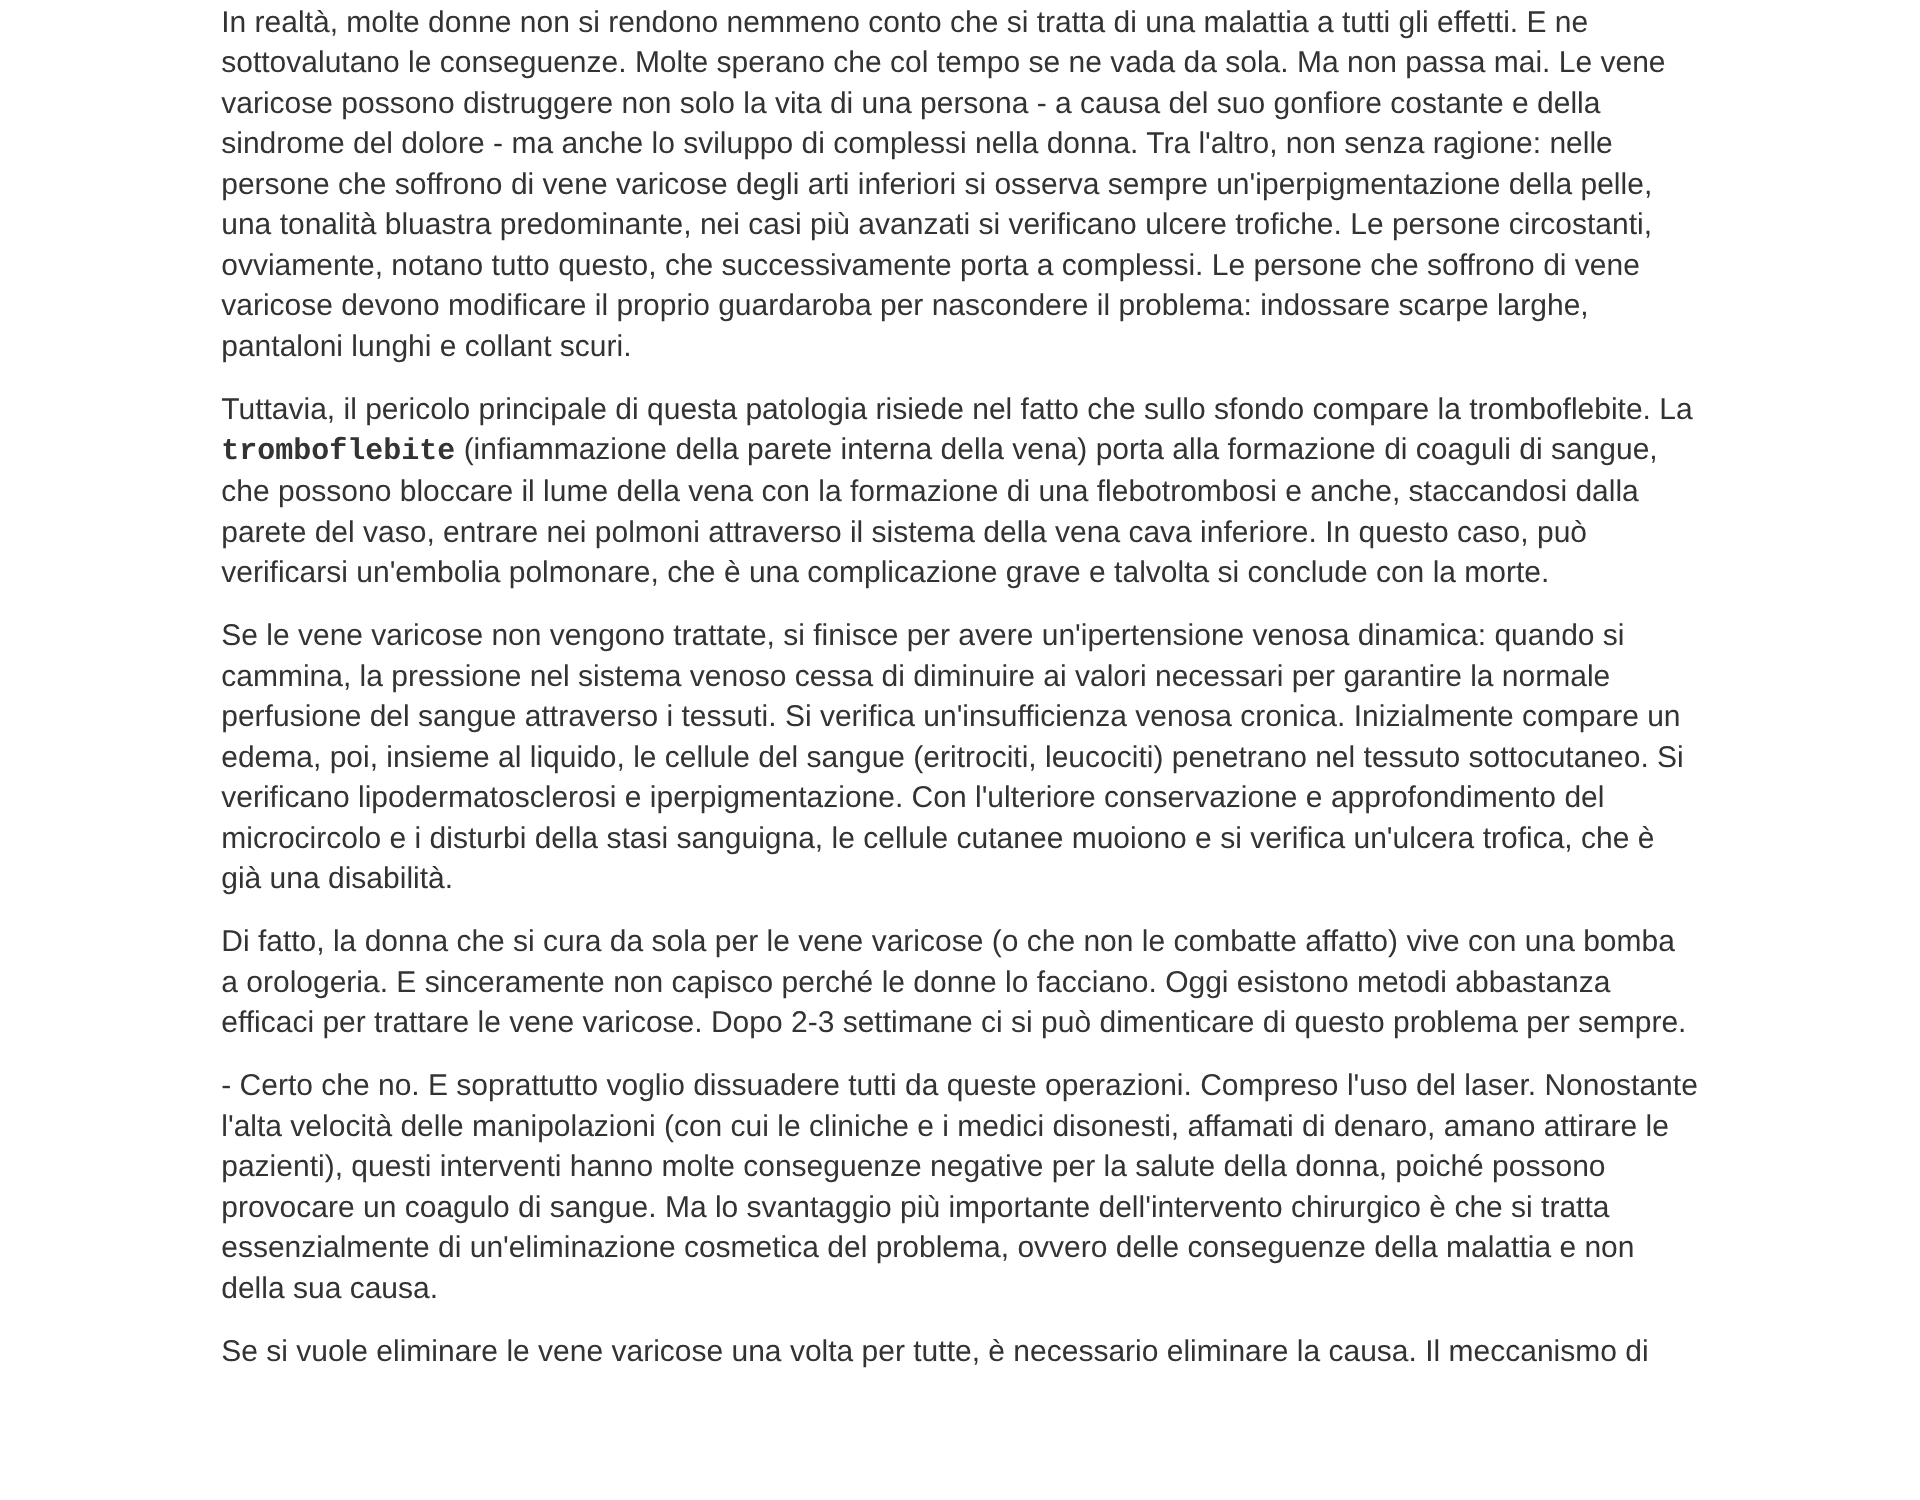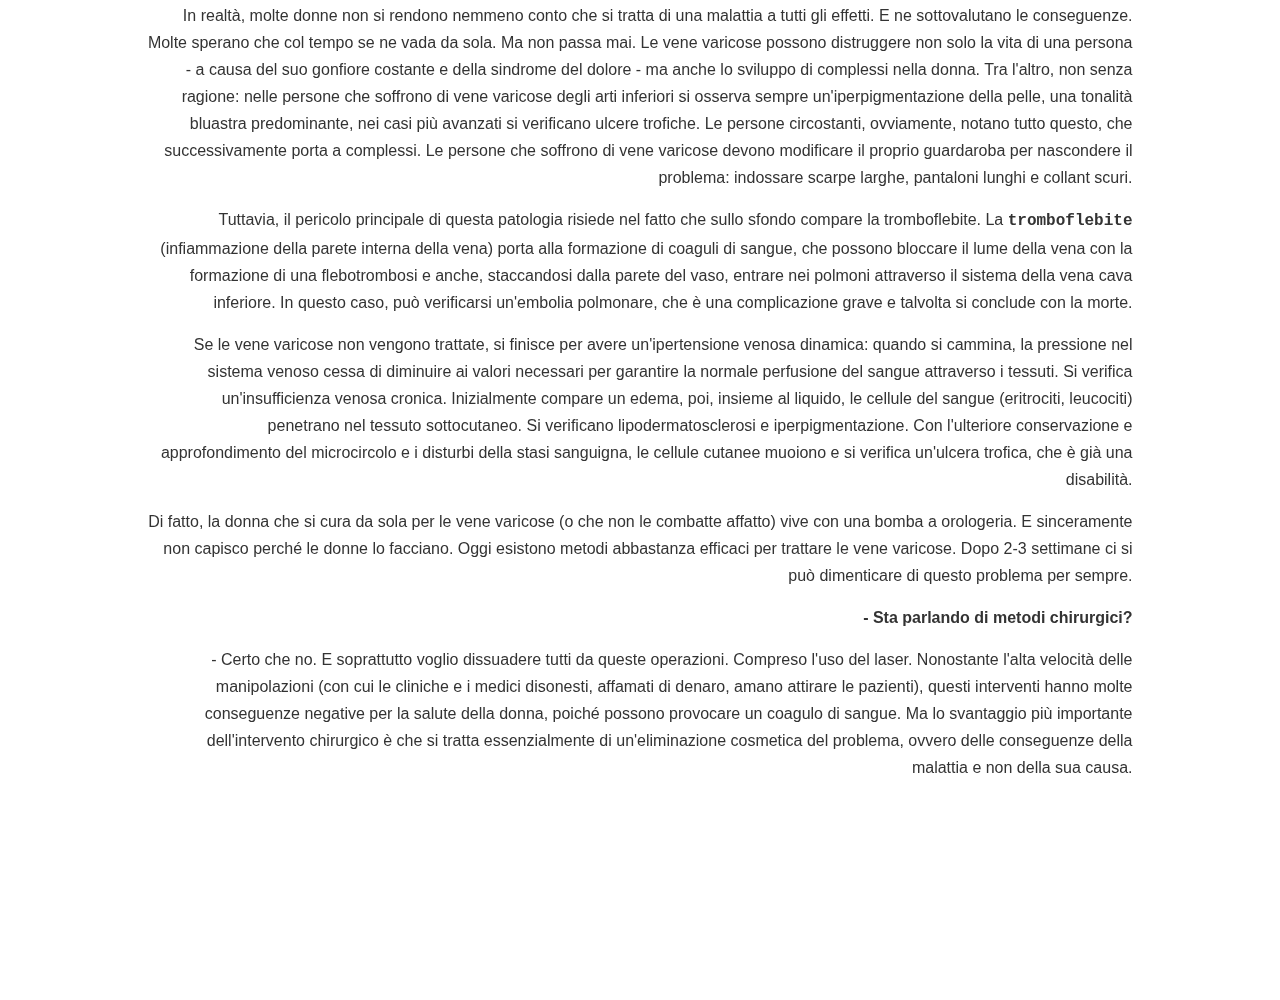--- a/index.html
+++ b/index.html
@@ -14,38 +14,38 @@
     font-family: "Liberation Sans", "DejaVu Sans", sans-serif;
     color: #333333;
     -webkit-font-smoothing: antialiased;
   }
   .page {
     width: 985px;
     margin: 0 auto;
     padding-top: 2px;
   }
   .article p {
-    font-size: 16px;
+    font-size: 20px;
     line-height: 27px;
     margin: 0 0 15px 0;
-    text-align: right;
+    text-align: left;
   }
   .article p.question {
     font-weight: bold;
   }
   .article strong {
     font-weight: bold;
     font-family: Liberation Mono, monospace;
   }
 </style>
 </head>
 <body>
 
 <main class="page">
   <article class="article">
     <p>In realtà, molte donne non si rendono nemmeno conto che si tratta di una malattia a tutti gli effetti. E ne sottovalutano le conseguenze. Molte sperano che col tempo se ne vada da sola. Ma non passa mai. Le vene varicose possono distruggere non solo la vita di una persona - a causa del suo gonfiore costante e della sindrome del dolore - ma anche lo sviluppo di complessi nella donna. Tra l'altro, non senza ragione: nelle persone che soffrono di vene varicose degli arti inferiori si osserva sempre un'iperpigmentazione della pelle, una tonalità bluastra predominante, nei casi più avanzati si verificano ulcere trofiche. Le persone circostanti, ovviamente, notano tutto questo, che successivamente porta a complessi. Le persone che soffrono di vene varicose devono modificare il proprio guardaroba per nascondere il problema: indossare scarpe larghe, pantaloni lunghi e collant scuri.</p>
     <p><span>Tuttavia, il pericolo principale di questa patologia risiede nel fatto che sullo sfondo compare la tromboflebite. La </span><strong>tromboflebite</strong><span> (infiammazione della parete interna della vena) porta alla formazione di coaguli di sangue, che possono bloccare il lume della vena con la formazione di una flebotrombosi e anche, staccandosi dalla parete del vaso, entrare nei polmoni attraverso il sistema della vena cava inferiore. In questo caso, può verificarsi un'embolia polmonare, che è una complicazione grave e talvolta si conclude con la morte.</span></p>
     <p>Se le vene varicose non vengono trattate, si finisce per avere un'ipertensione venosa dinamica: quando si cammina, la pressione nel sistema venoso cessa di diminuire ai valori necessari per garantire la normale perfusione del sangue attraverso i tessuti. Si verifica un'insufficienza venosa cronica. Inizialmente compare un edema, poi, insieme al liquido, le cellule del sangue (eritrociti, leucociti) penetrano nel tessuto sottocutaneo. Si verificano lipodermatosclerosi e iperpigmentazione. Con l'ulteriore conservazione e approfondimento del microcircolo e i disturbi della stasi sanguigna, le cellule cutanee muoiono e si verifica un'ulcera trofica, che è già una disabilità.</p>
     <p>Di fatto, la donna che si cura da sola per le vene varicose (o che non le combatte affatto) vive con una bomba a orologeria. E sinceramente non capisco perché le donne lo facciano. Oggi esistono metodi abbastanza efficaci per trattare le vene varicose. Dopo 2-3 settimane ci si può dimenticare di questo problema per sempre.</p>
-    <p class="question">- Sta parlando di metodi chirurgici?</p>
     <p>- Certo che no. E soprattutto voglio dissuadere tutti da queste operazioni. Compreso l'uso del laser. Nonostante l'alta velocità delle manipolazioni (con cui le cliniche e i medici disonesti, affamati di denaro, amano attirare le pazienti), questi interventi hanno molte conseguenze negative per la salute della donna, poiché possono provocare un coagulo di sangue. Ma lo svantaggio più importante dell'intervento chirurgico è che si tratta essenzialmente di un'eliminazione cosmetica del problema, ovvero delle conseguenze della malattia e non della sua causa.</p>
+    <p>Se si vuole eliminare le vene varicose una volta per tutte, è necessario eliminare la causa. Il meccanismo di</p>
   </article>
 </main>
 
 </body></html>

